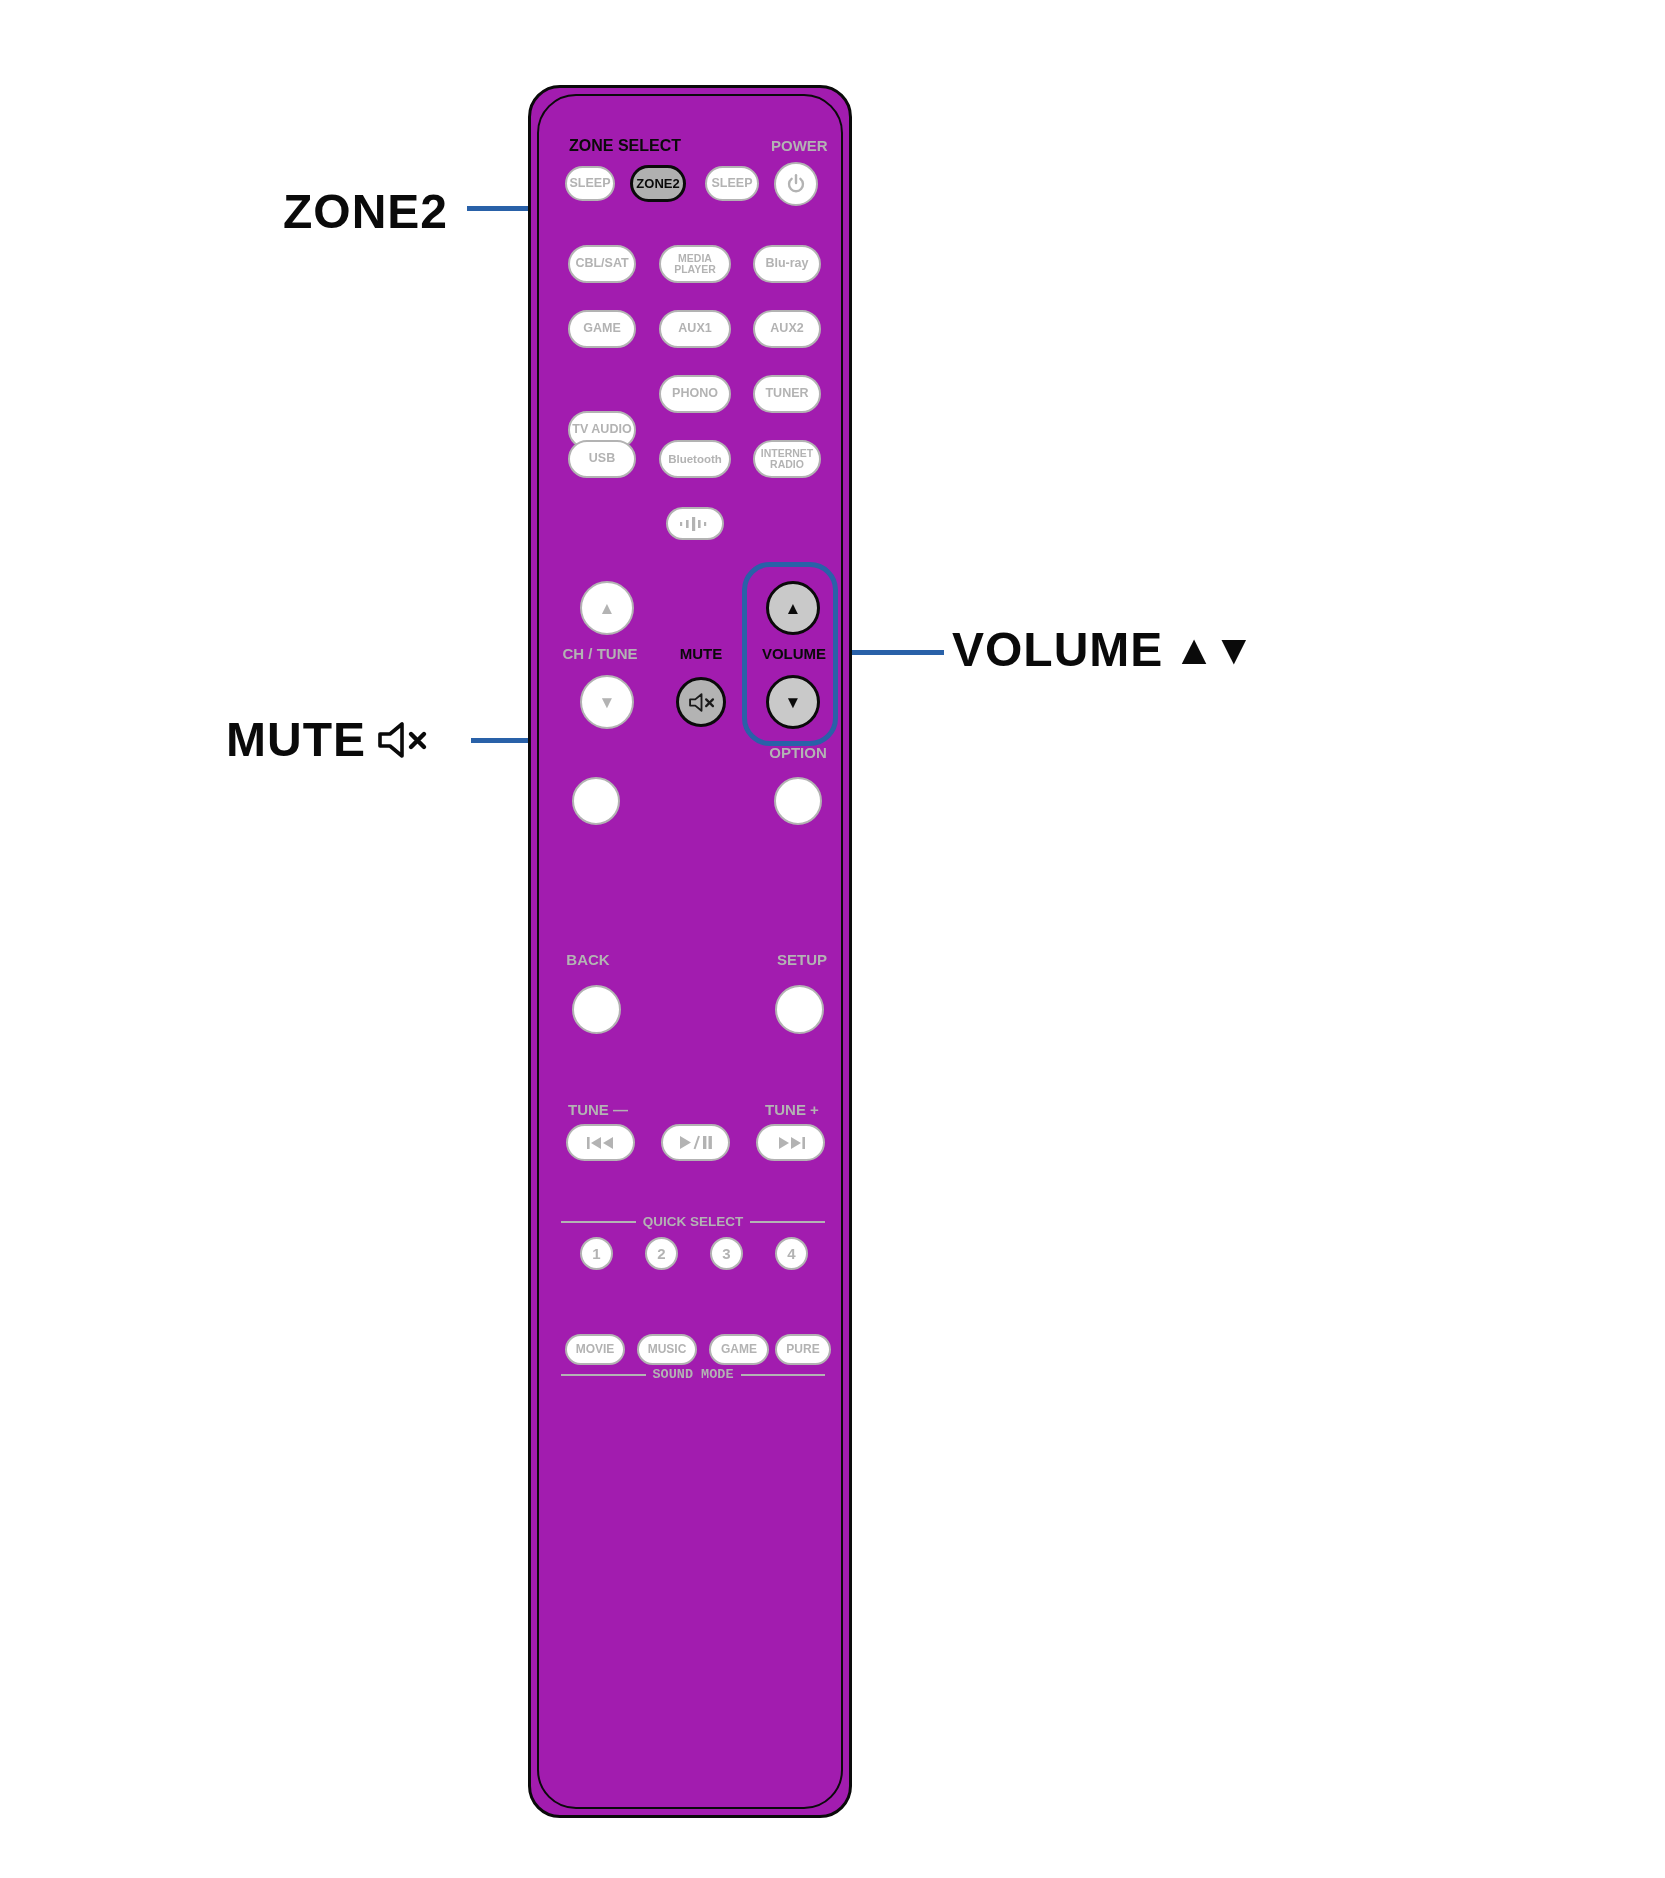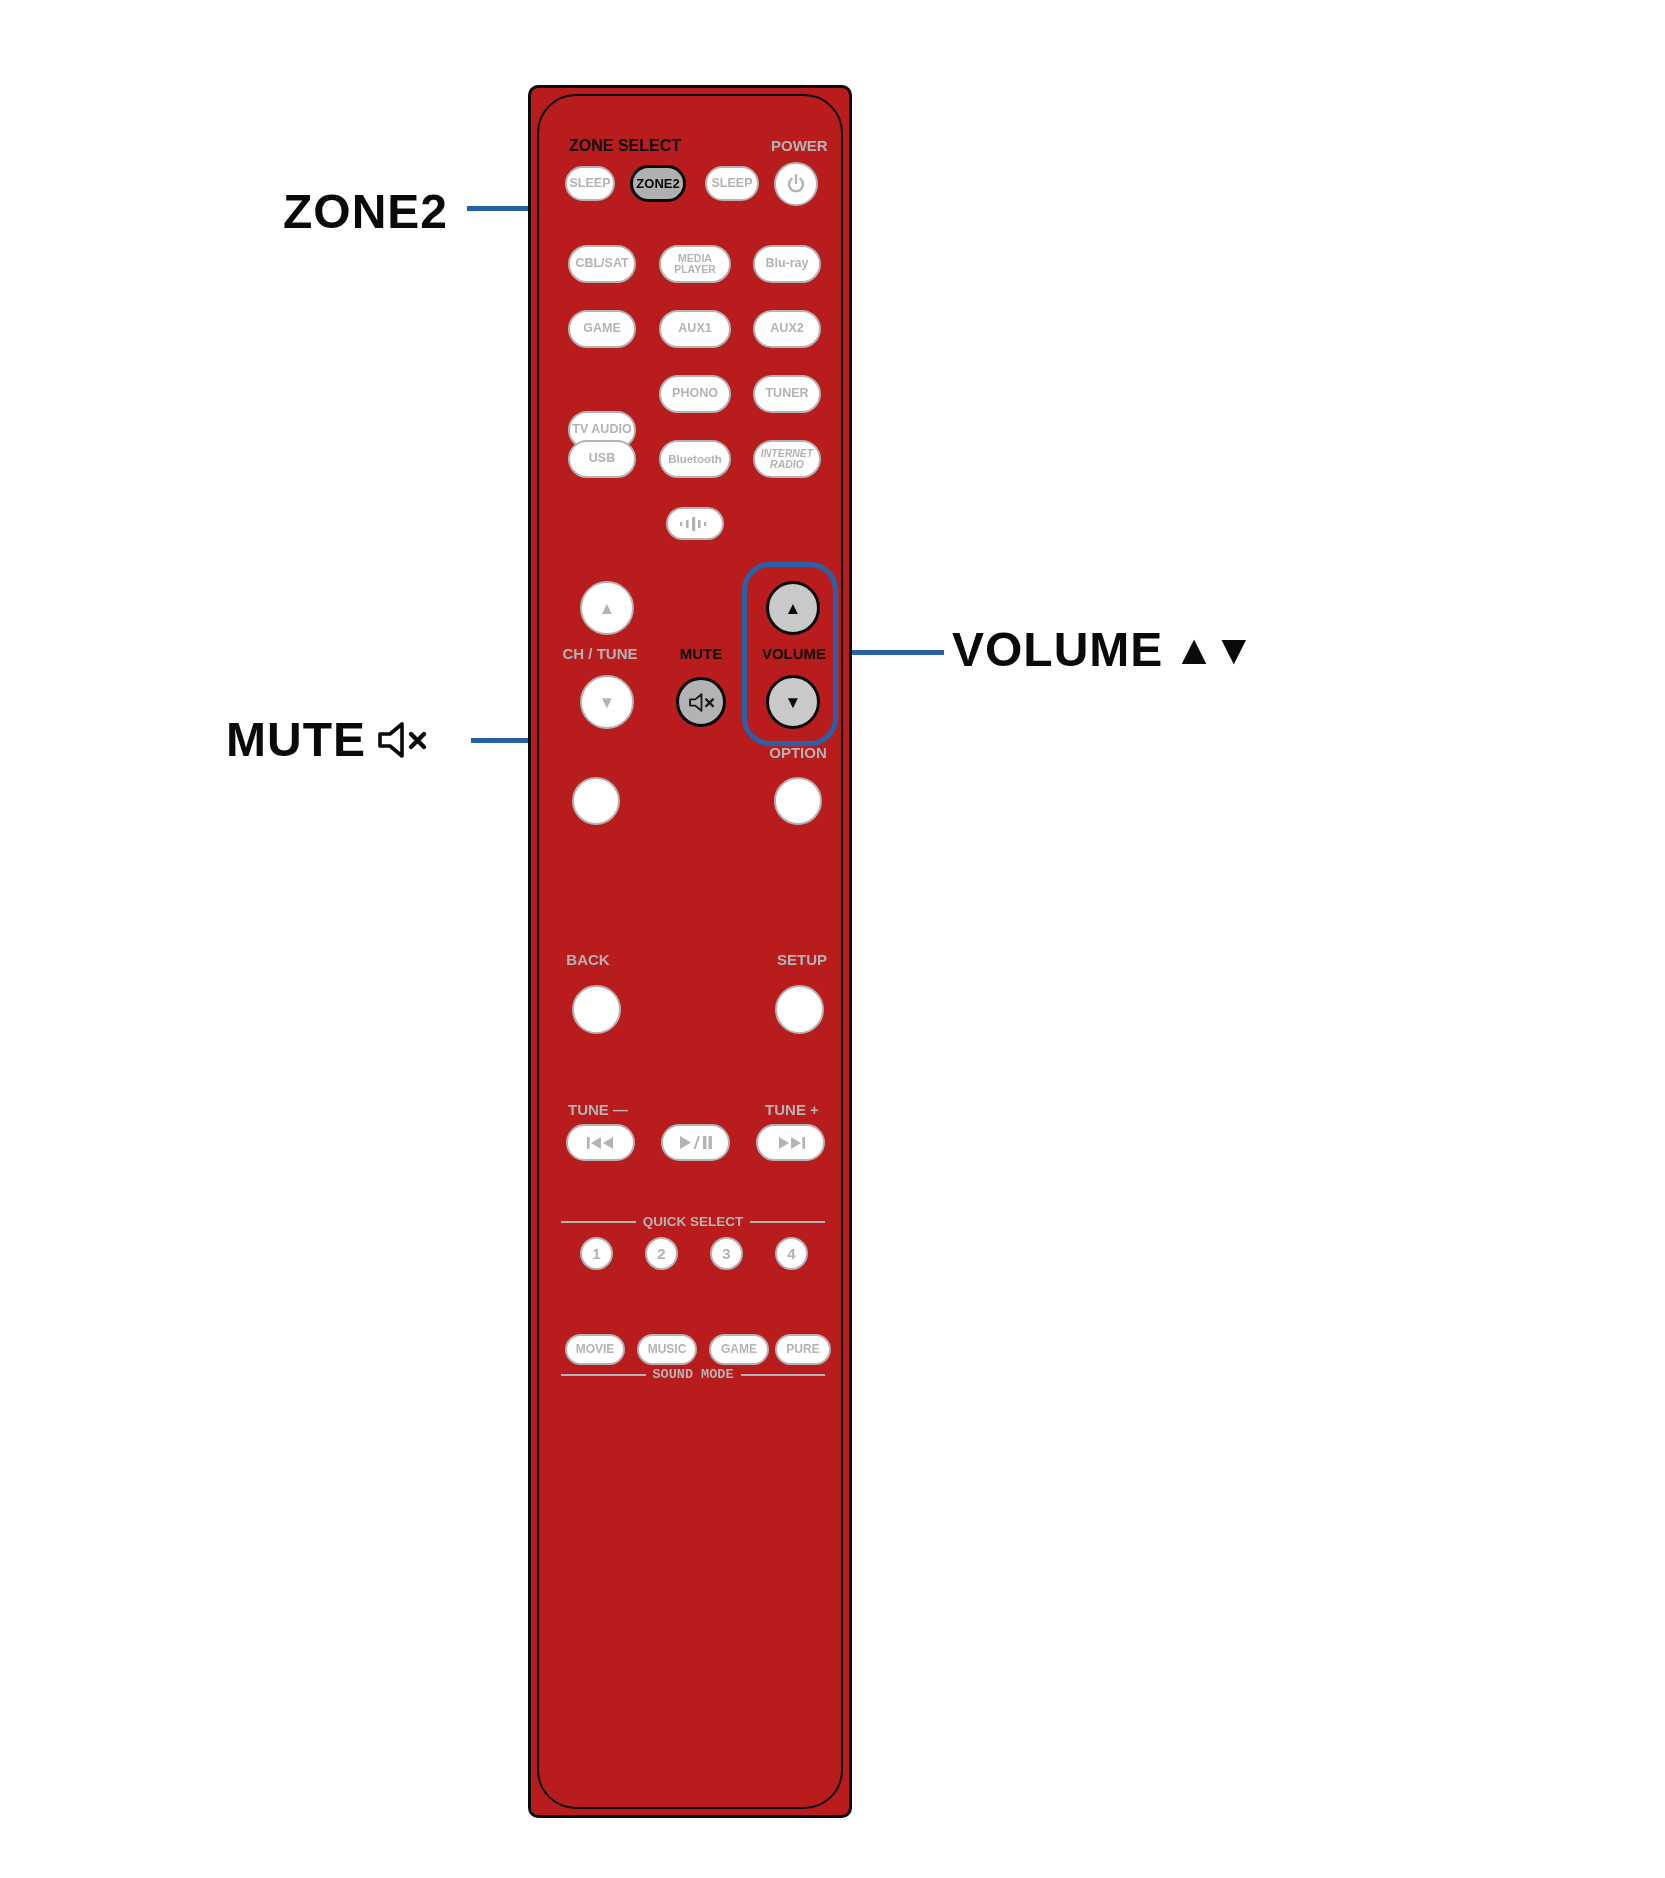--- a/index.html
+++ b/index.html
@@ -6,21 +6,21 @@
   html,body { background:#ffffff; }
   .page {
     position:relative; width:1665px; height:1878px; background:#fff;
     font-family:"Liberation Sans", sans-serif; overflow:hidden;
   }
   .abs { position:absolute; }
 
   
   .remote-outer {
     position:absolute; left:528px; top:85px; width:324px; height:1733px;
-    border:3px solid #0a0a0a; border-radius:10px; background:#b91c1c;
+    border:3px solid #0a0a0a; border-radius:32px; background:#a21caf;
   }
   .remote-inner {
     position:absolute; inset:6px; border:2px solid #0a0a0a; border-radius:39px;
     pointer-events:none;
   }
 
   
   .pill {
     position:absolute; display:flex; align-items:center; justify-content:center;
     text-align:center; border:2px solid #b3b3b3; border-radius:19px;
@@ -111,21 +111,21 @@
     <div class="pill" style="left:37px; top:222px; width:68px; height:38px;">GAME</div>
     <div class="pill" style="left:128px; top:222px; width:72px; height:38px;">AUX1</div>
     <div class="pill" style="left:222px; top:222px; width:68px; height:38px;">AUX2</div>
 
     <div class="pill" style="left:37px; top:287px; width:68px; height:38px;margin-top:36px;">TV AUDIO</div>
     <div class="pill" style="left:128px; top:287px; width:72px; height:38px;">PHONO</div>
     <div class="pill" style="left:222px; top:287px; width:68px; height:38px;">TUNER</div>
 
     <div class="pill" style="left:37px; top:352px; width:68px; height:38px;">USB</div>
     <div class="pill" style="left:128px; top:352px; width:72px; height:38px; font-size:11.5px;">Bluetooth</div>
-    <div class="pill two-line" style="left:222px; top:352px; width:68px; height:38px;font-style:italic;">INTERNET RADIO</div>
+    <div class="pill two-line" style="left:222px; top:352px; width:68px; height:38px;">INTERNET RADIO</div>
 
     <div class="pill" style="left:135px; top:419px; width:58px; height:33px;">
       <svg width="36" height="18" viewBox="0 0 36 18">
         <rect x="3" y="7" width="2.2" height="4" fill="#b3b3b3"></rect>
         <rect x="9" y="5" width="2.6" height="8" fill="#b3b3b3"></rect>
         <rect x="15" y="2" width="3.2" height="14" fill="#b3b3b3"></rect>
         <rect x="21" y="5" width="2.6" height="8" fill="#b3b3b3"></rect>
         <rect x="27" y="7" width="2.2" height="4" fill="#b3b3b3"></rect>
       </svg>
     </div>

